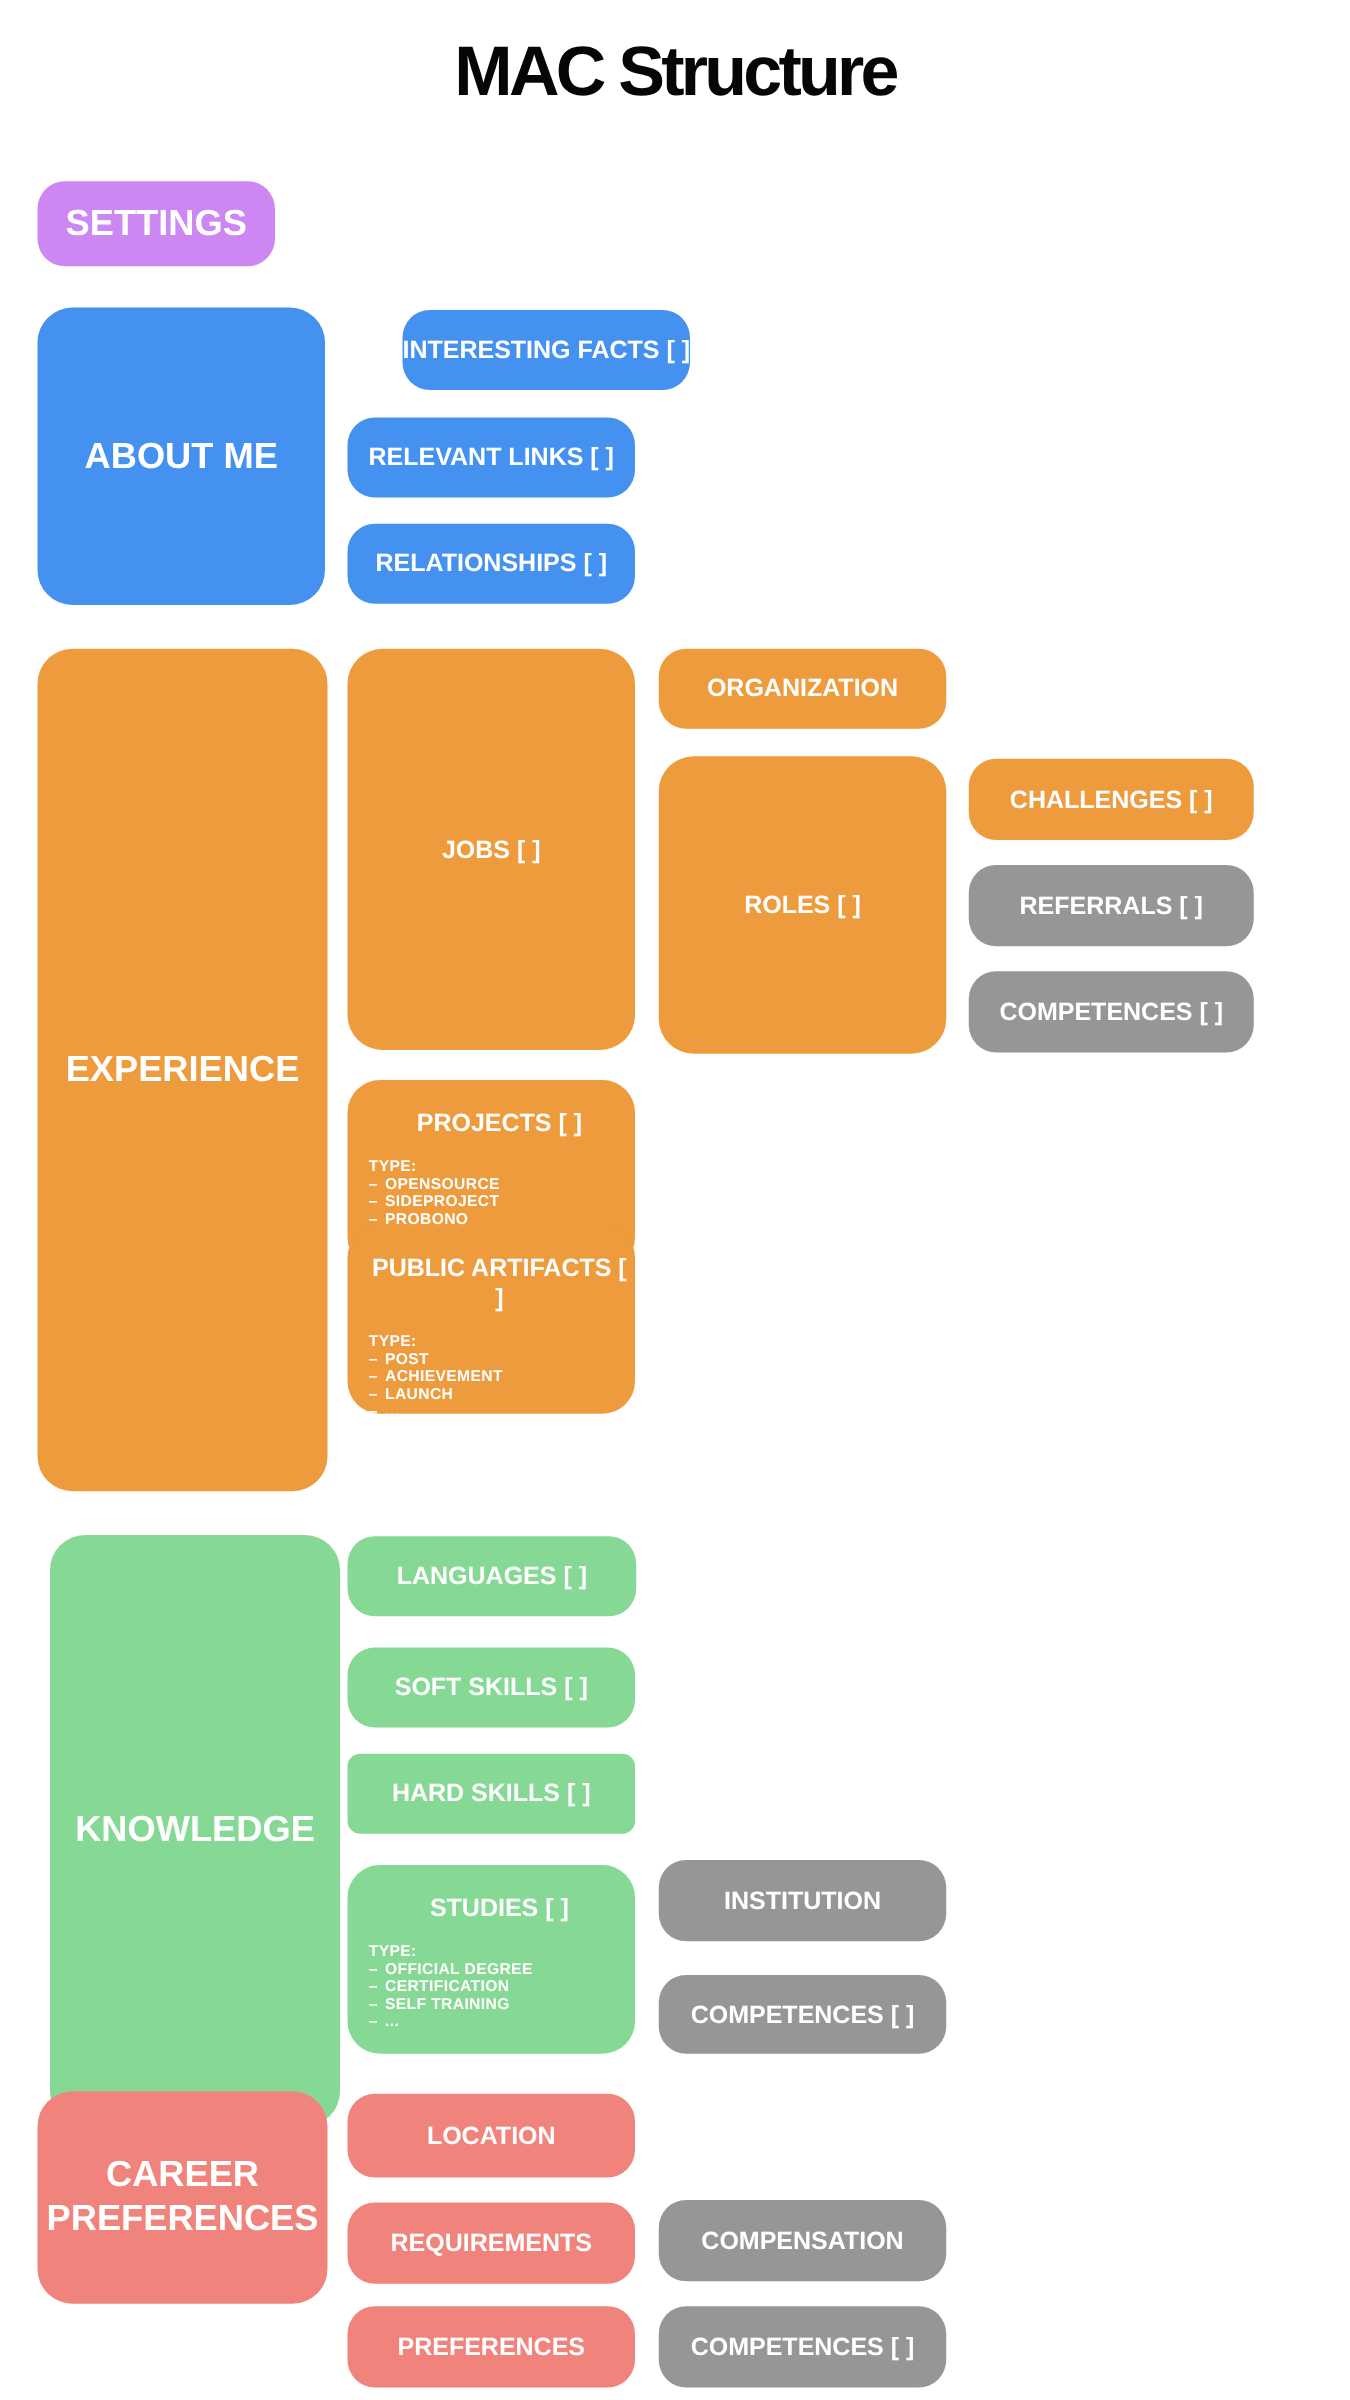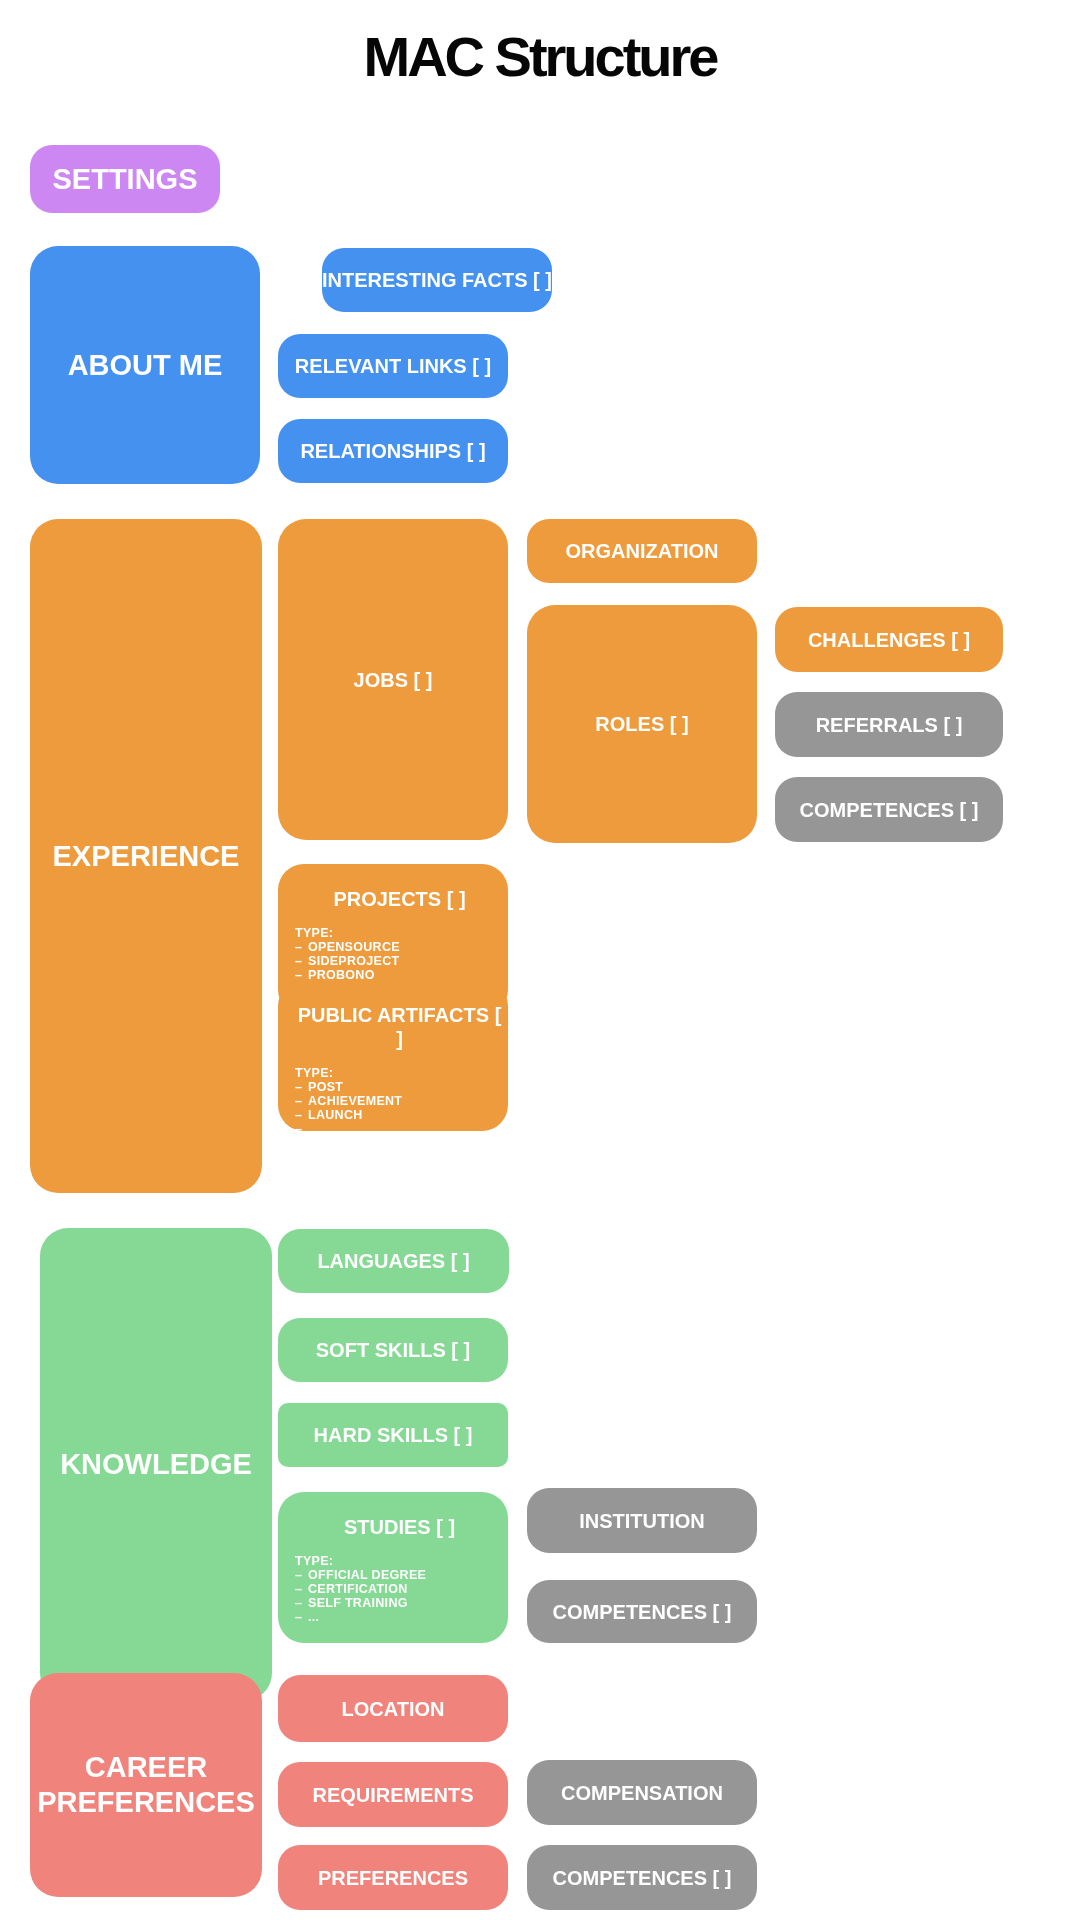--- a/index.html
+++ b/index.html
@@ -108,21 +108,21 @@
   .pos-roles-comp      { left: 775px; top: 777px;  width: 228px; height: 65px; }
 
   .pos-knowledge       { left: 40px;  top: 1228px; width: 232px; height: 473px; }
   .pos-languages       { left: 278px; top: 1229px; width: 231px; height: 64px; }
   .pos-softskills      { left: 278px; top: 1318px; width: 230px; height: 64px; }
   .pos-hardskills      { left: 278px; top: 1403px; width: 230px; height: 64px; border-radius: 10px; }
   .pos-studies         { left: 278px; top: 1492px; width: 230px; height: 151px; }
   .pos-institution     { left: 527px; top: 1488px; width: 230px; height: 65px; }
   .pos-studies-comp    { left: 527px; top: 1580px; width: 230px; height: 63px; }
 
-  .pos-career          { left: 30px;  top: 1673px; width: 232px; height: 224px; }
+  .pos-career          { left: 30px;  top: 1673px; width: 232px; height: 170px; }
   .pos-location        { left: 278px; top: 1675px; width: 230px; height: 67px; }
   .pos-requirements    { left: 278px; top: 1762px; width: 230px; height: 65px; }
   .pos-preferences     { left: 278px; top: 1845px; width: 230px; height: 65px; }
   .pos-compensation    { left: 527px; top: 1760px; width: 230px; height: 65px; }
   .pos-career-comp     { left: 527px; top: 1845px; width: 230px; height: 65px; }
 </style>
 </head>
 <body>
 
 <div class="canvas">

